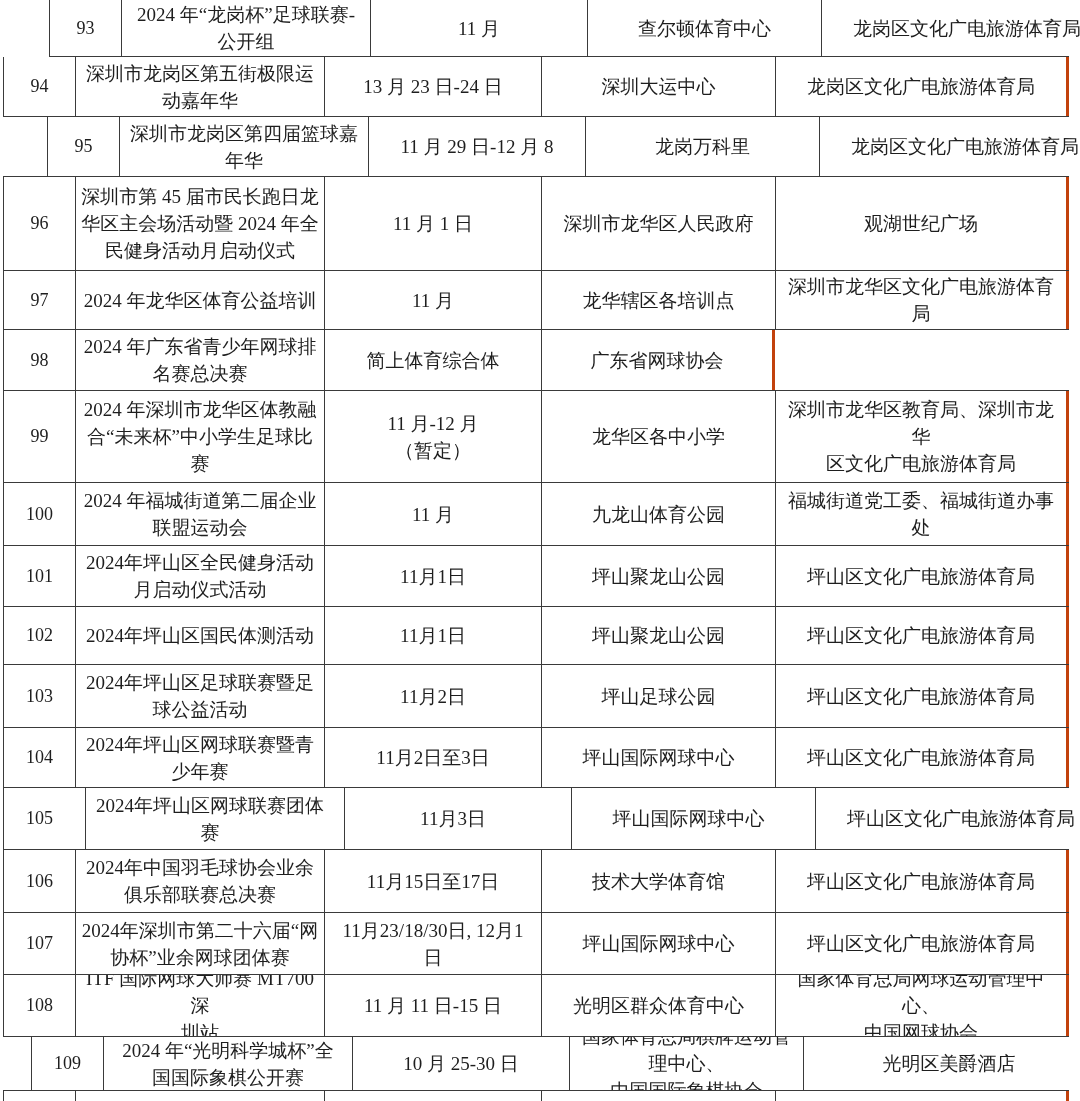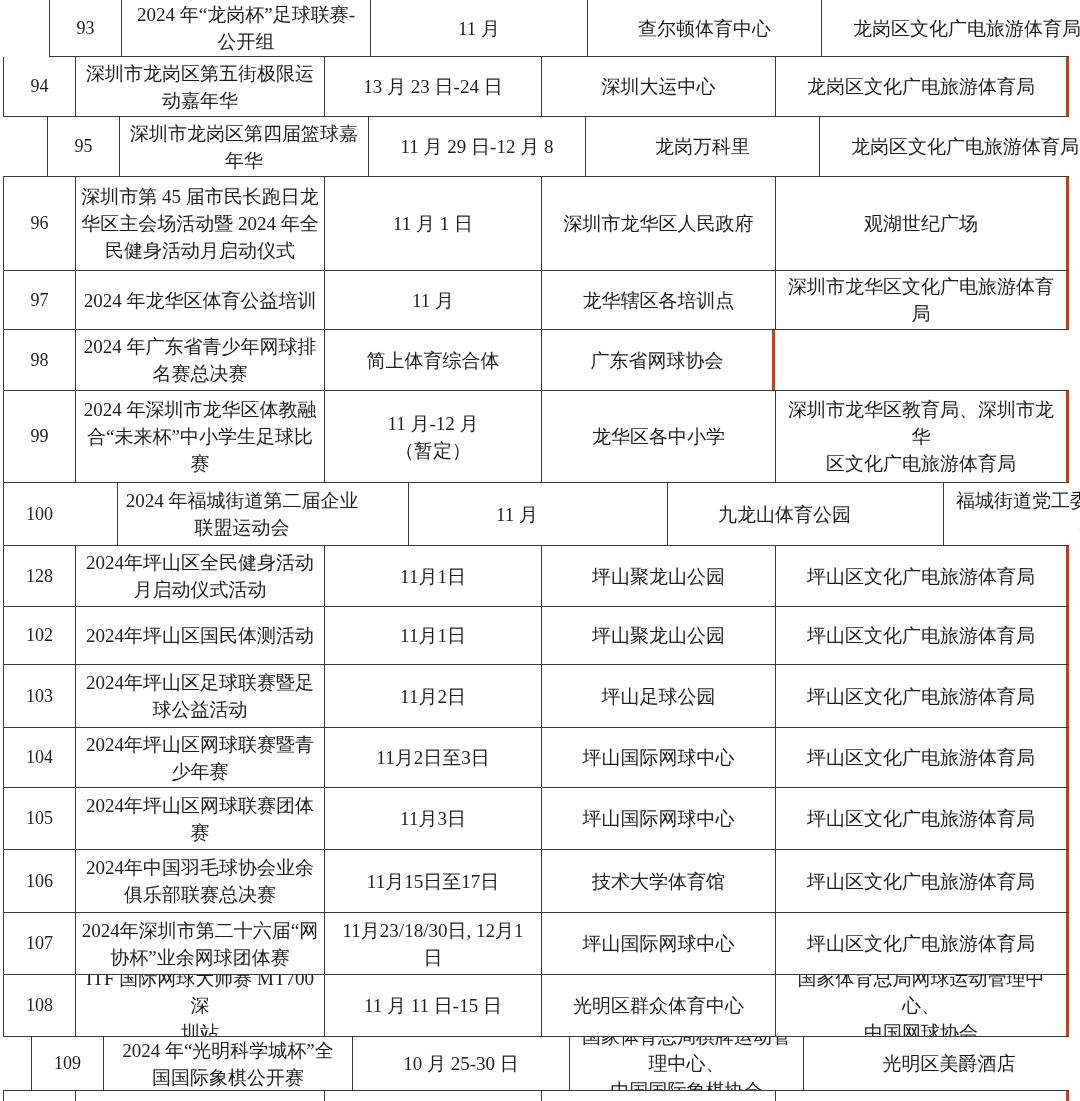--- a/index.html
+++ b/index.html
@@ -90,30 +90,30 @@
         <div class="cell num-cell">99</div>
         <div class="cell">2024 年深圳市龙华区体教融
 合“未来杯”中小学生足球比
 赛</div>
         <div class="cell">11 月-12 月
 （暂定）</div>
         <div class="cell">龙华区各中小学</div>
         <div class="cell">深圳市龙华区教育局、深圳市龙华
 区文化广电旅游体育局</div>
       </div>
-      <div class="row" style="height: 63px; gap: 42px;">
+      <div class="row" style="height: 63px;">
         <div class="cell num-cell">100</div>
         <div class="cell">2024 年福城街道第二届企业
 联盟运动会</div>
         <div class="cell">11 月</div>
         <div class="cell">九龙山体育公园</div>
         <div class="cell">福城街道党工委、福城街道办事处</div>
       </div>
       <div class="row" style="height: 61px;">
-        <div class="cell num-cell">128</div>
+        <div class="cell num-cell">101</div>
         <div class="cell">2024年坪山区全民健身活动
 月启动仪式活动</div>
         <div class="cell">11月1日</div>
         <div class="cell">坪山聚龙山公园</div>
         <div class="cell">坪山区文化广电旅游体育局</div>
       </div>
       <div class="row" style="height: 58px;">
         <div class="cell num-cell">102</div>
         <div class="cell">2024年坪山区国民体测活动</div>
         <div class="cell">11月1日</div>
@@ -129,21 +129,21 @@
         <div class="cell">坪山区文化广电旅游体育局</div>
       </div>
       <div class="row" style="height: 60px;">
         <div class="cell num-cell">104</div>
         <div class="cell">2024年坪山区网球联赛暨青
 少年赛</div>
         <div class="cell">11月2日至3日</div>
         <div class="cell">坪山国际网球中心</div>
         <div class="cell">坪山区文化广电旅游体育局</div>
       </div>
-      <div class="row" style="height: 62px;">
+      <div class="row" style="height: 62px; gap: 10px;">
         <div class="cell num-cell">105</div>
         <div class="cell">2024年坪山区网球联赛团体
 赛</div>
         <div class="cell">11月3日</div>
         <div class="cell">坪山国际网球中心</div>
         <div class="cell">坪山区文化广电旅游体育局</div>
       </div>
       <div class="row" style="height: 63px;">
         <div class="cell num-cell">106</div>
         <div class="cell">2024年中国羽毛球协会业余

